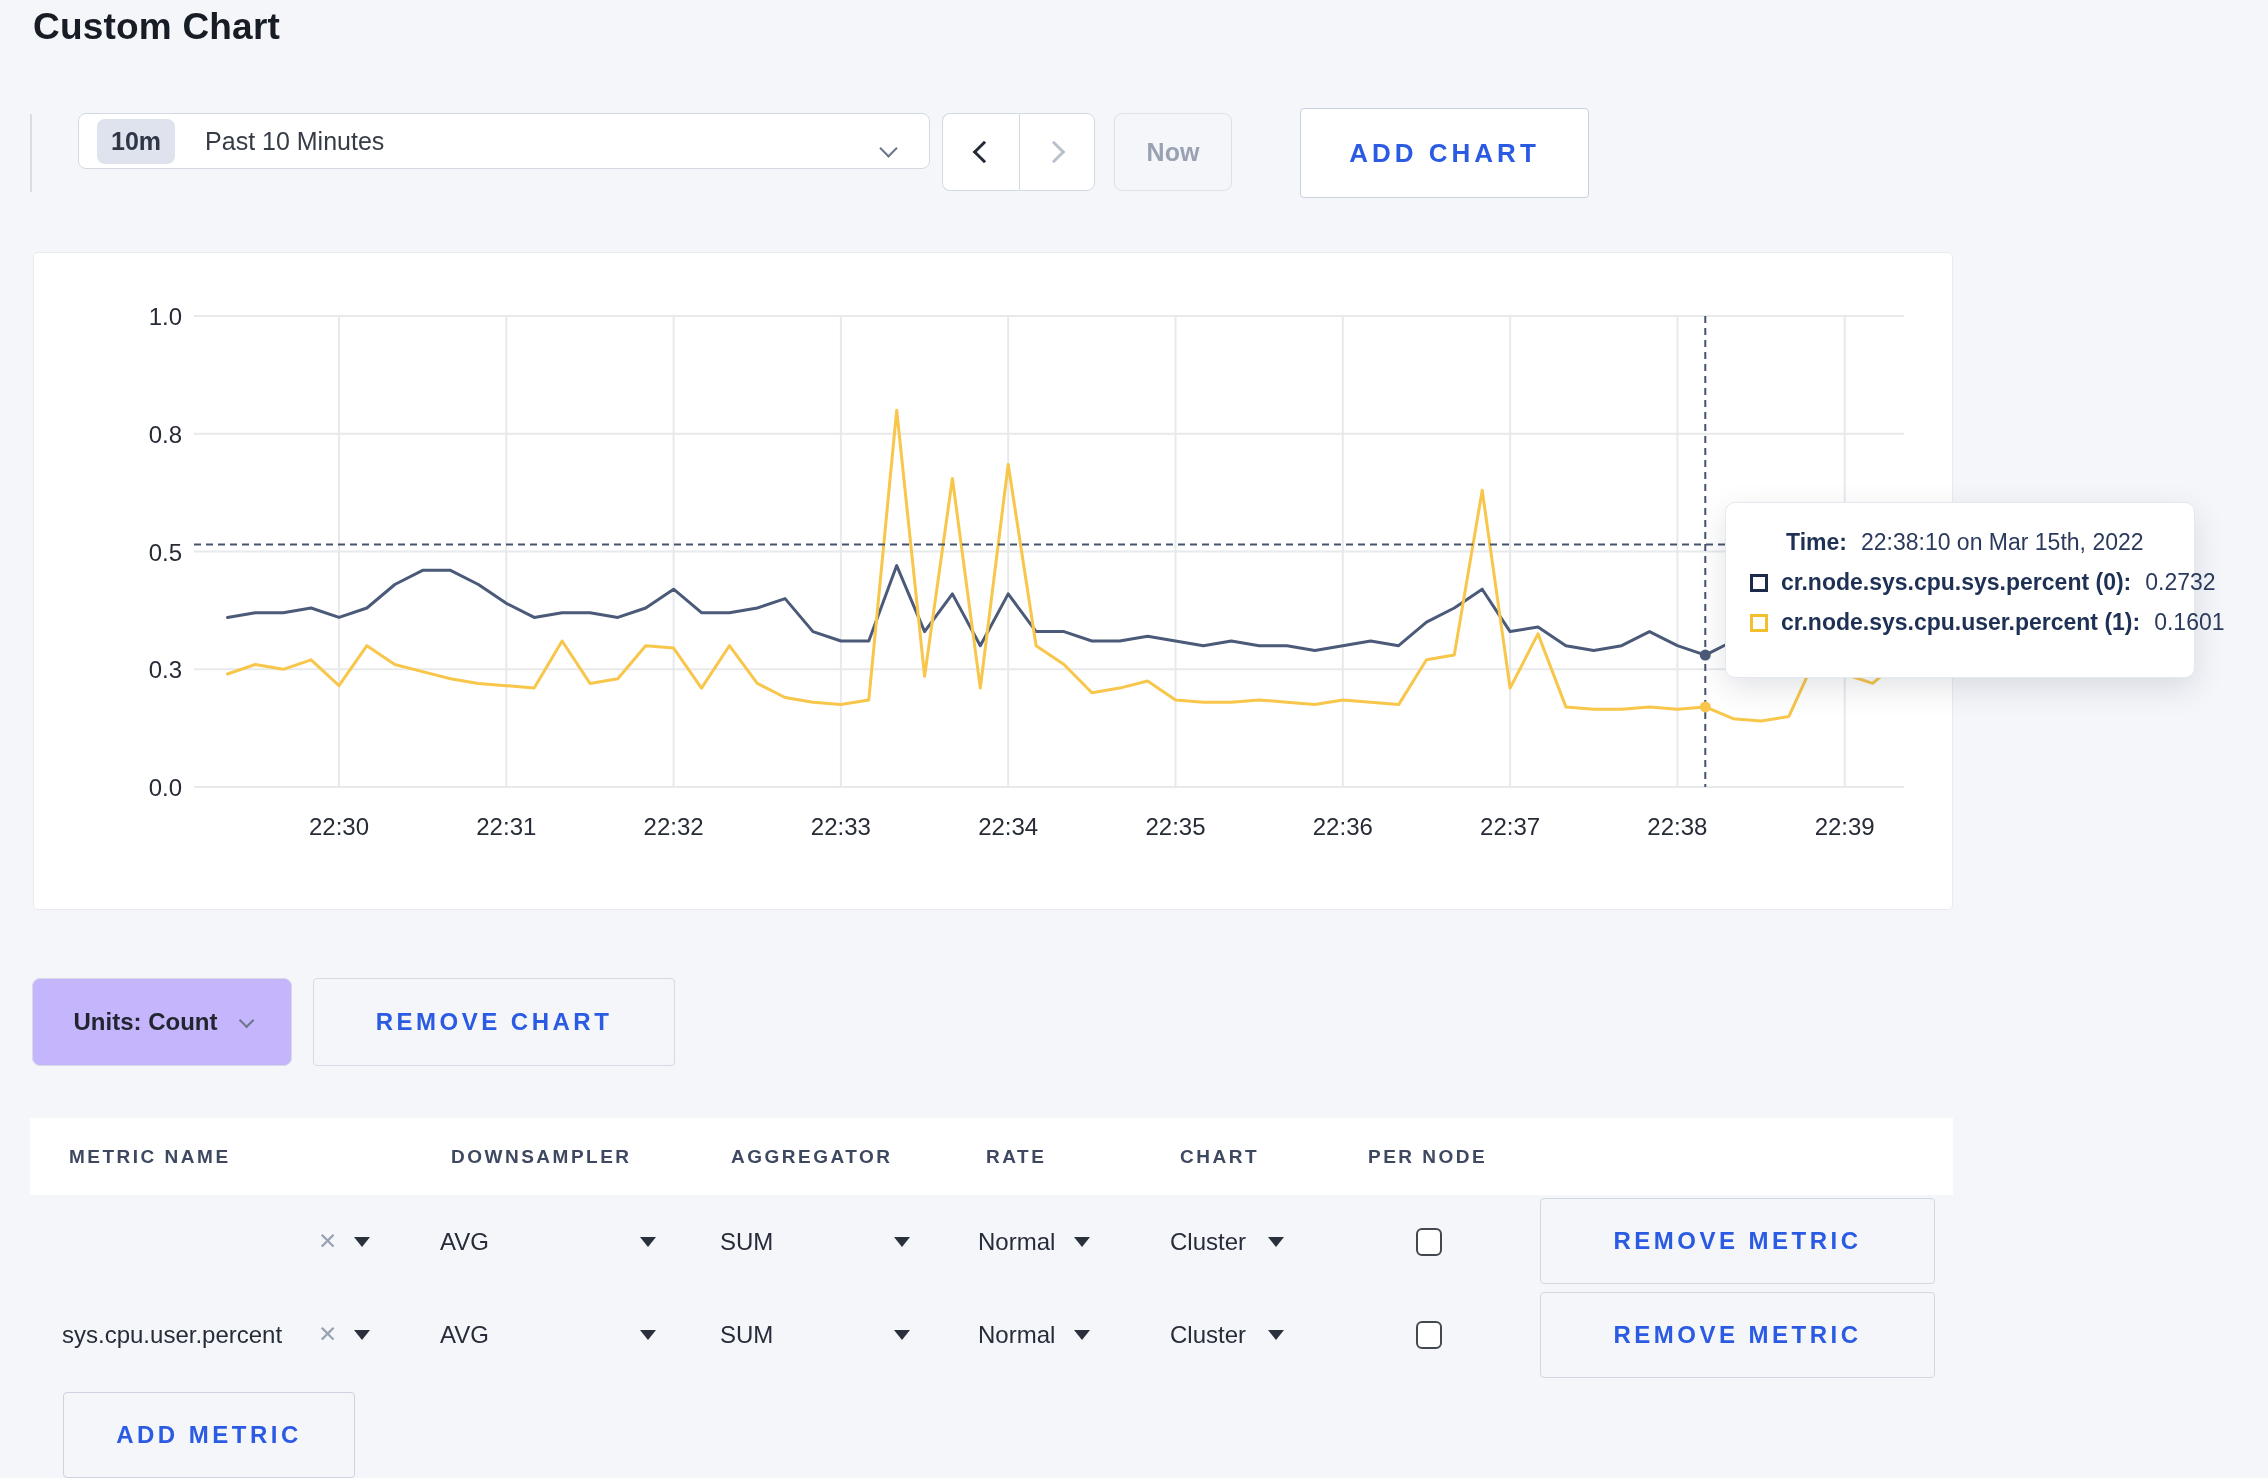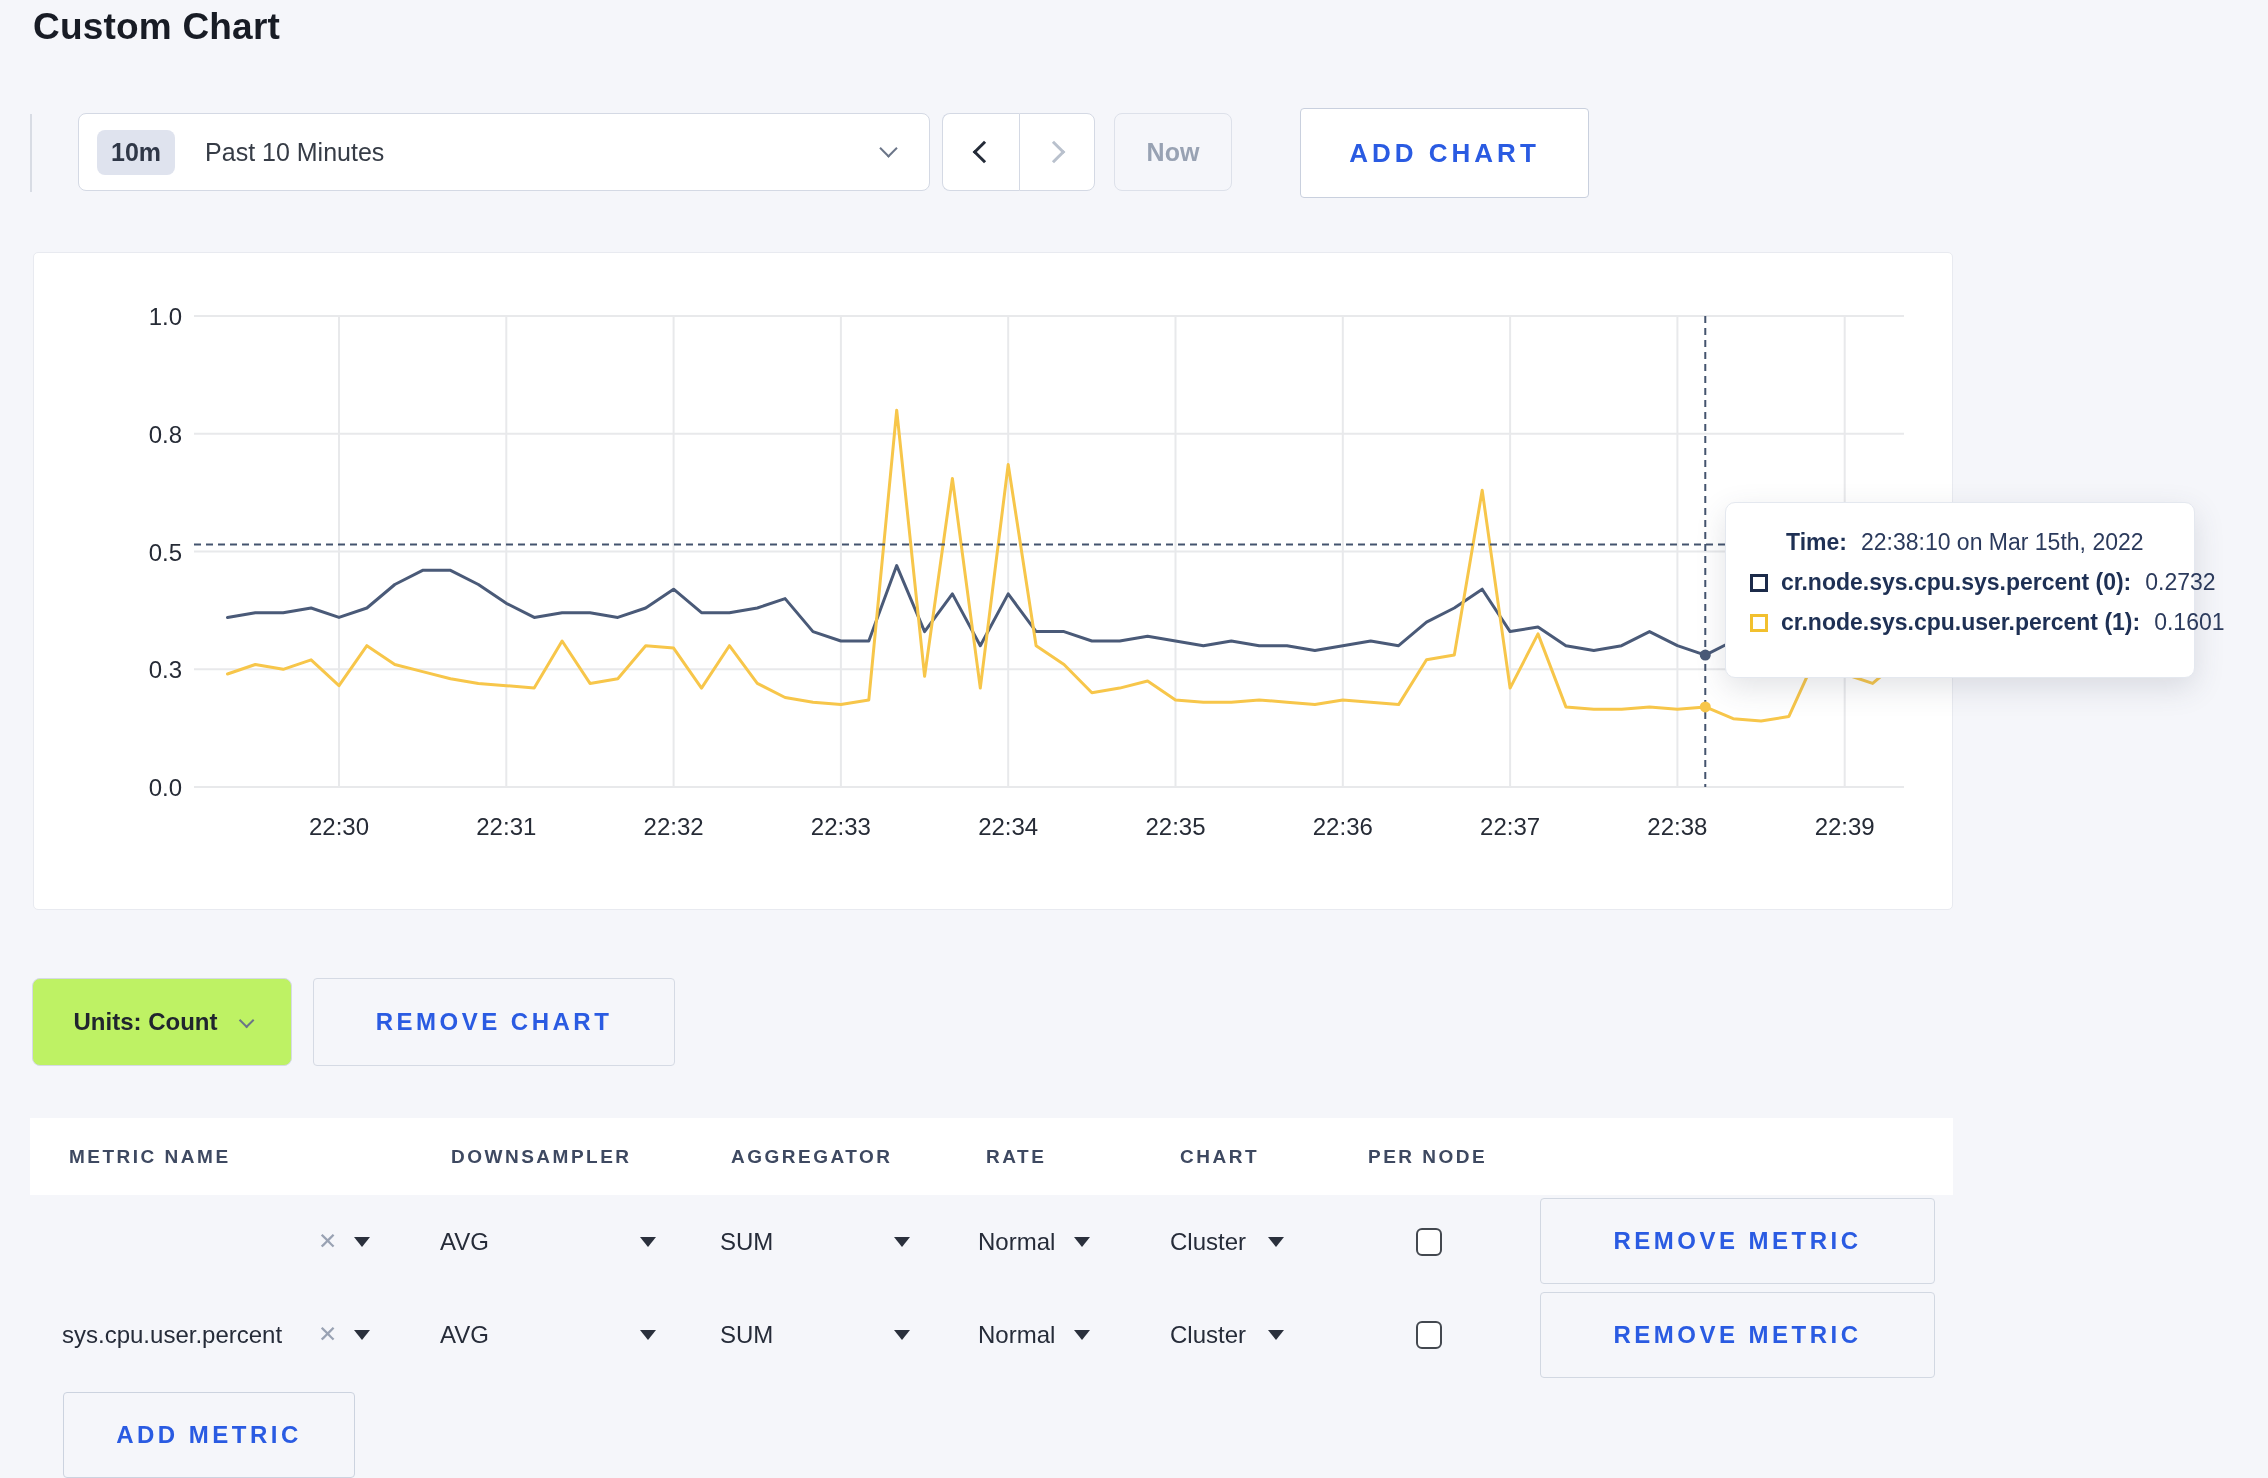--- a/index.html
+++ b/index.html
@@ -16,21 +16,21 @@
   
   .page-title {
     left:33px; top:6px;
     font-size:37px; font-weight:600; color:#181c25; letter-spacing:0.2px;
   }
 
   
   .toolbar-divider { left:30px; top:114px; width:2px; height:78px; background:#d8dce4; }
 
   .time-select {
-    left:78px; top:113px; width:852px; height:78px;
+    left:78px; top:113px; width:852px; height:56px;
     background:#ffffff; border:1.5px solid #d4d9e4; border-radius:8px;
     display:flex; align-items:center; cursor:pointer;
   }
   .time-badge {
     margin-left:18px; padding:8px 14px;
     background:#dfe3ee; border-radius:8px;
     font-size:25px; font-weight:700; color:#2f3747;
   }
   .time-label { margin-left:30px; font-size:25px; color:#363c46; }
   .chev-down {
@@ -88,21 +88,21 @@
   .tt-label { font-size:23px; font-weight:700; color:#1e3054; white-space:nowrap; }
   .tt-value { font-size:23px; color:#2b3a5c; margin-left:14px; white-space:nowrap; }
   .swatch {
     width:18px; height:18px; border:3.5px solid #1c2b4a;
     margin-right:13px; flex:none; background:#ffffff;
   }
 
   
   .units-btn {
     left:32px; top:978px; width:260px; height:88px;
-    background:#bef264; border:1.5px solid #d5dae4; border-radius:8px;
+    background:#c4b5fd; border:1.5px solid #d5dae4; border-radius:8px;
     display:flex; align-items:center; justify-content:center; cursor:pointer;
   }
   .units-label { font-size:24px; font-weight:700; color:#20252e; margin-right:22px; }
   .units-btn .chev-inline {
     width:11px; height:11px; border:solid #6b7588; border-width:0 2.5px 2.5px 0;
     transform:rotate(45deg) translateY(-3px);
   }
   .remove-chart-btn { left:313px; top:978px; width:362px; height:88px; font-size:24px; border-color:#d5dae4; }
 
   

